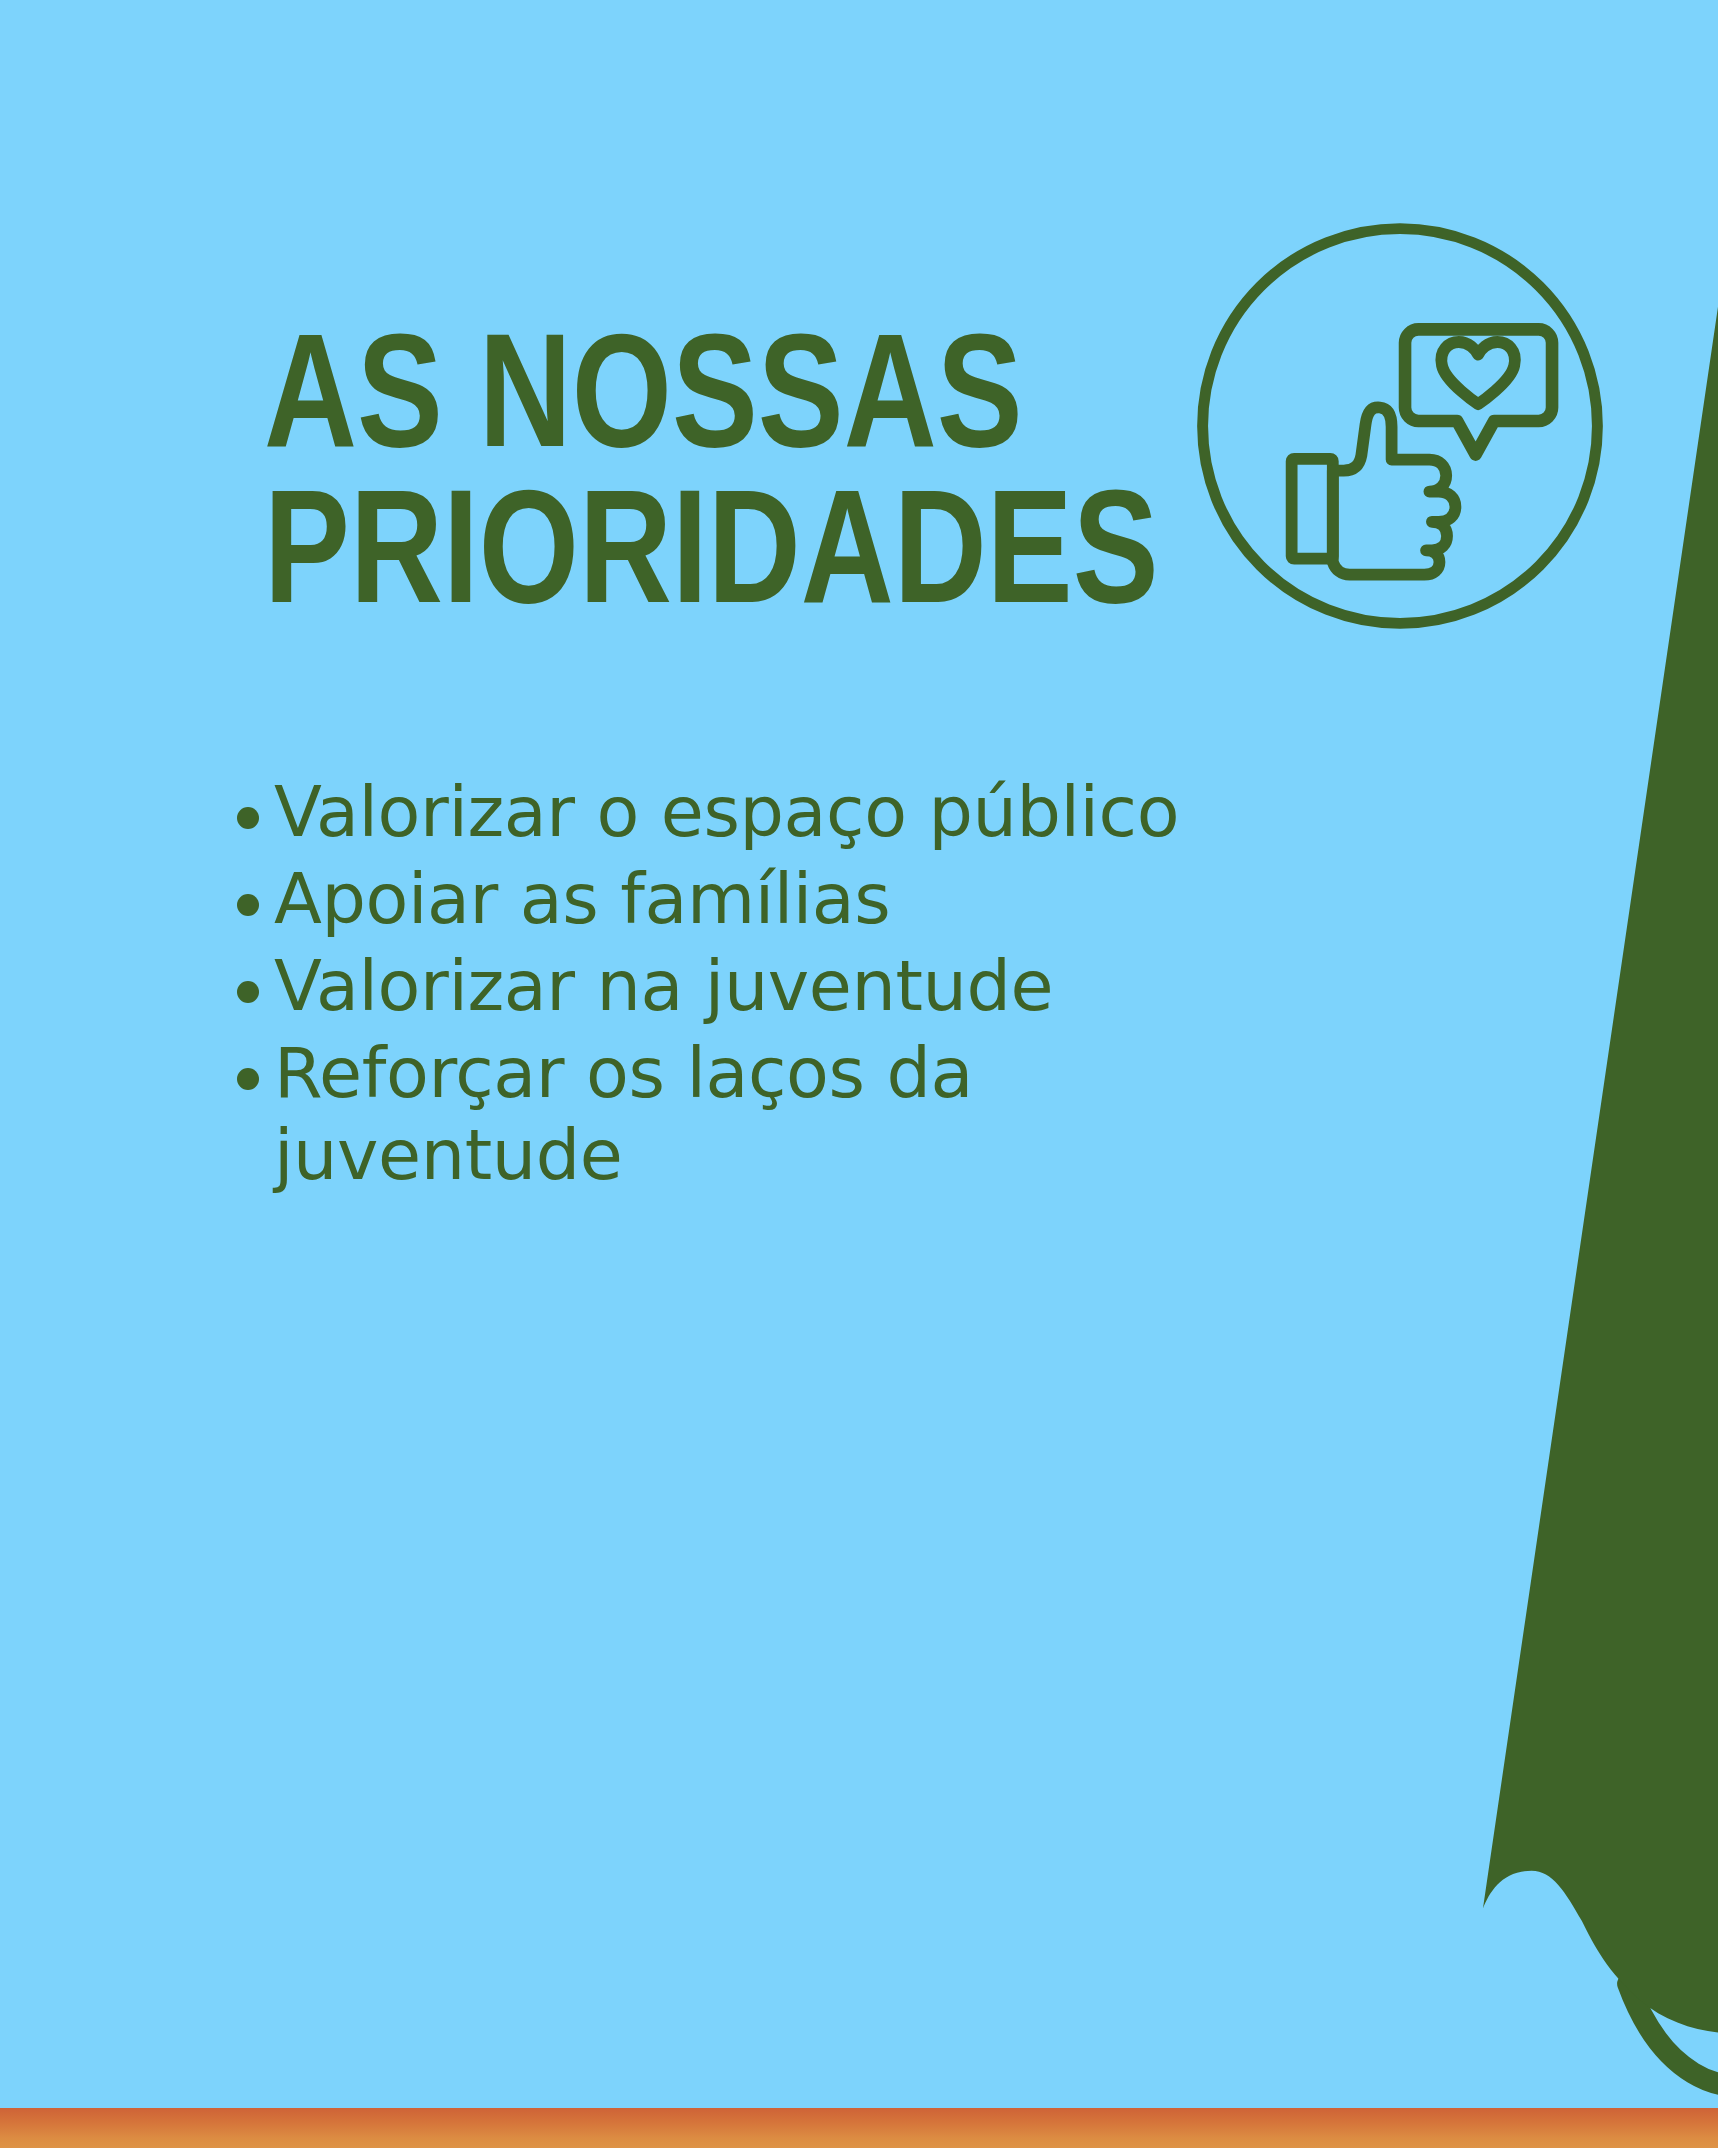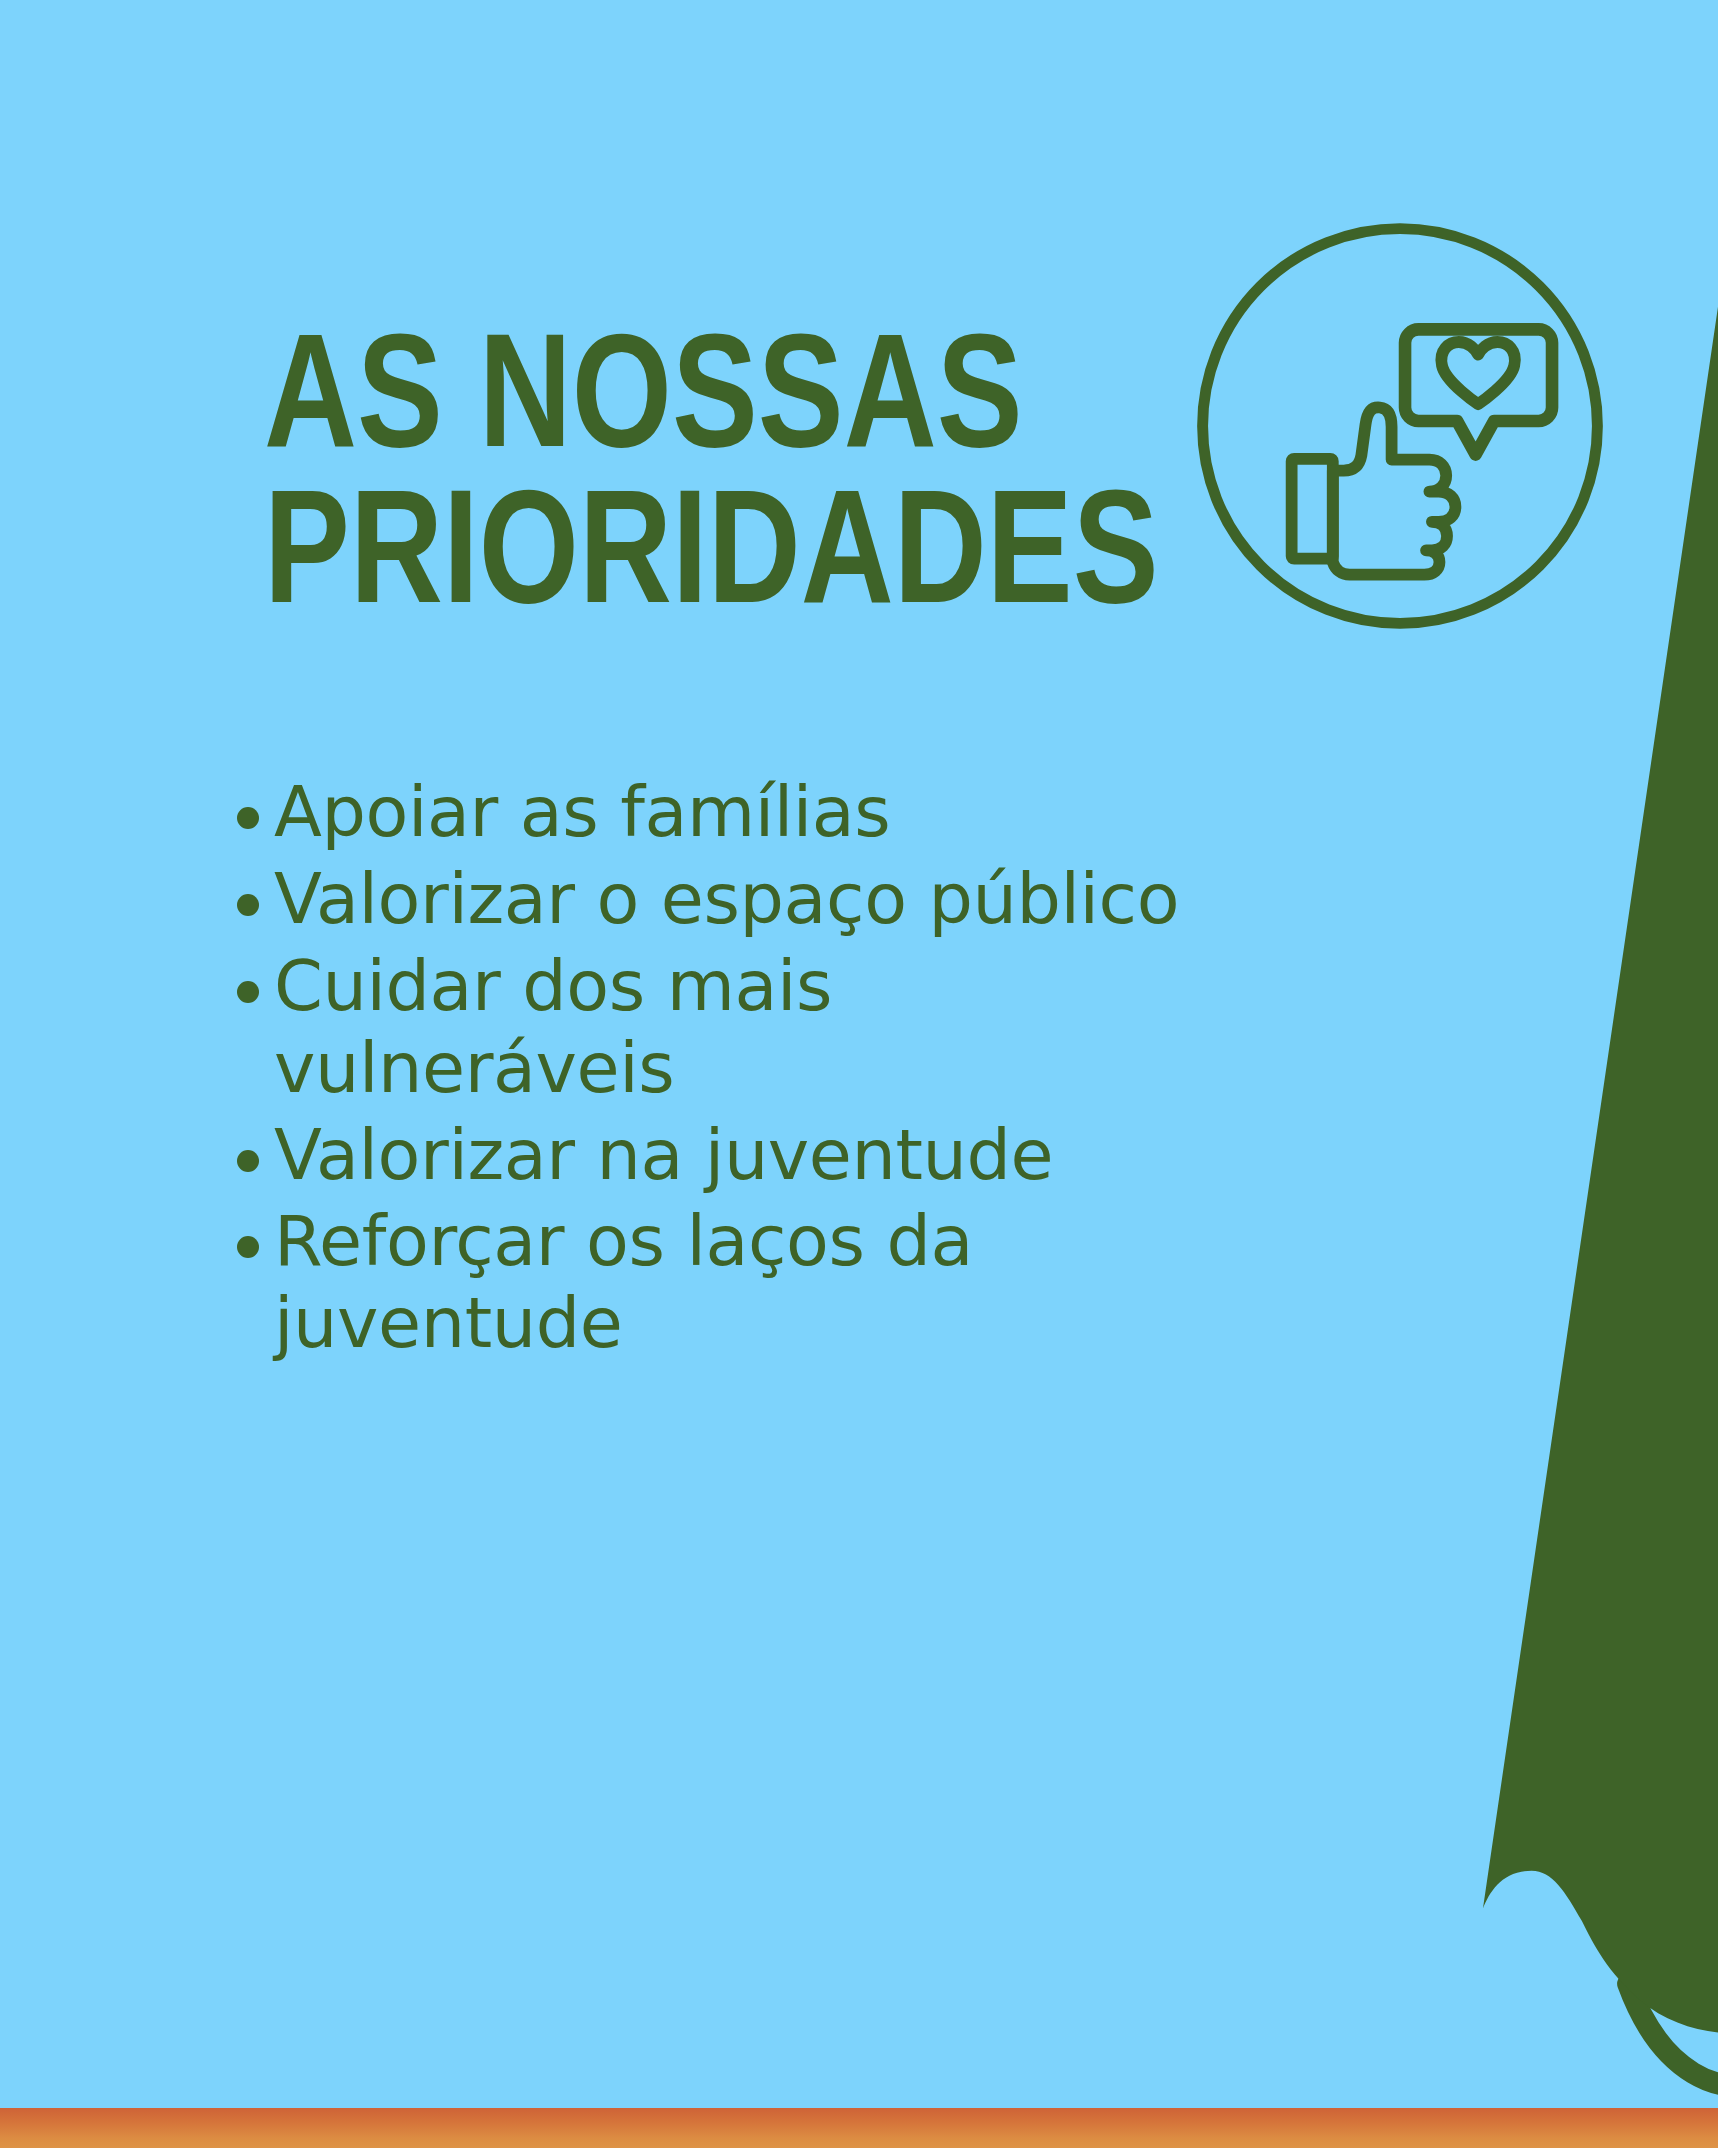--- a/index.html
+++ b/index.html
@@ -174,32 +174,28 @@
   </div>
 
   <div class="title-block">
     <span class="title-line">AS NOSSAS</span>
     <span class="title-line">PRIORIDADES</span>
   </div>
 
   <ul class="priority-list">
     <li class="priority-item">
       <span class="dot"></span>
+      <span class="txt">Valorizar o espaço público</span>
+    </li>
+    <li class="priority-item">
+      <span class="dot"></span>
       <span class="txt">Apoiar as famílias</span>
     </li>
     <li class="priority-item">
       <span class="dot"></span>
-      <span class="txt">Valorizar o espaço público</span>
-    </li>
-    <li class="priority-item">
-      <span class="dot"></span>
-      <span class="txt">Cuidar dos mais vulneráveis</span>
-    </li>
-    <li class="priority-item">
-      <span class="dot"></span>
       <span class="txt">Valorizar na juventude</span>
     </li>
     <li class="priority-item">
       <span class="dot"></span>
       <span class="txt">Reforçar os laços da juventude</span>
     </li>
   </ul>
 
   <div class="bottom-bar"></div>
 

